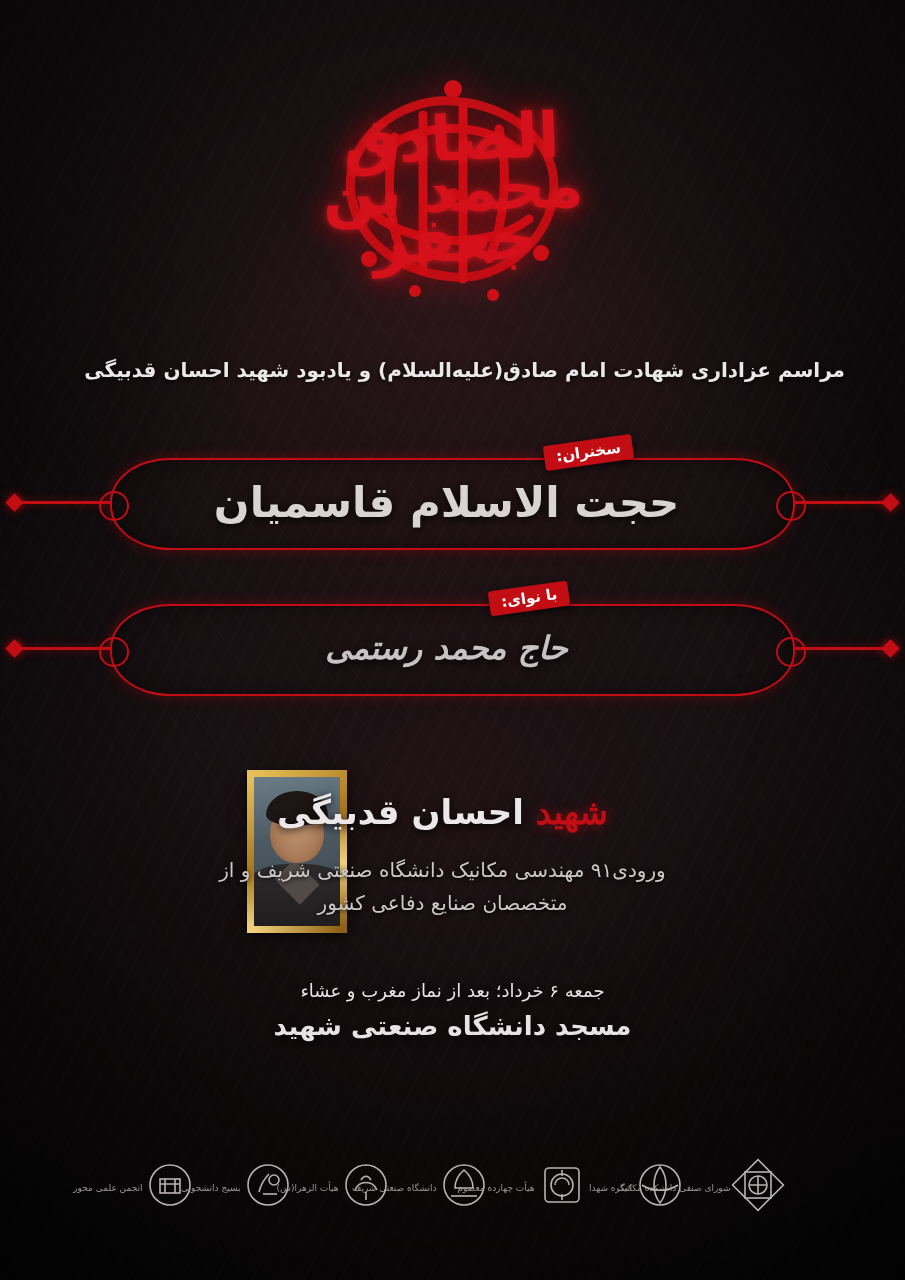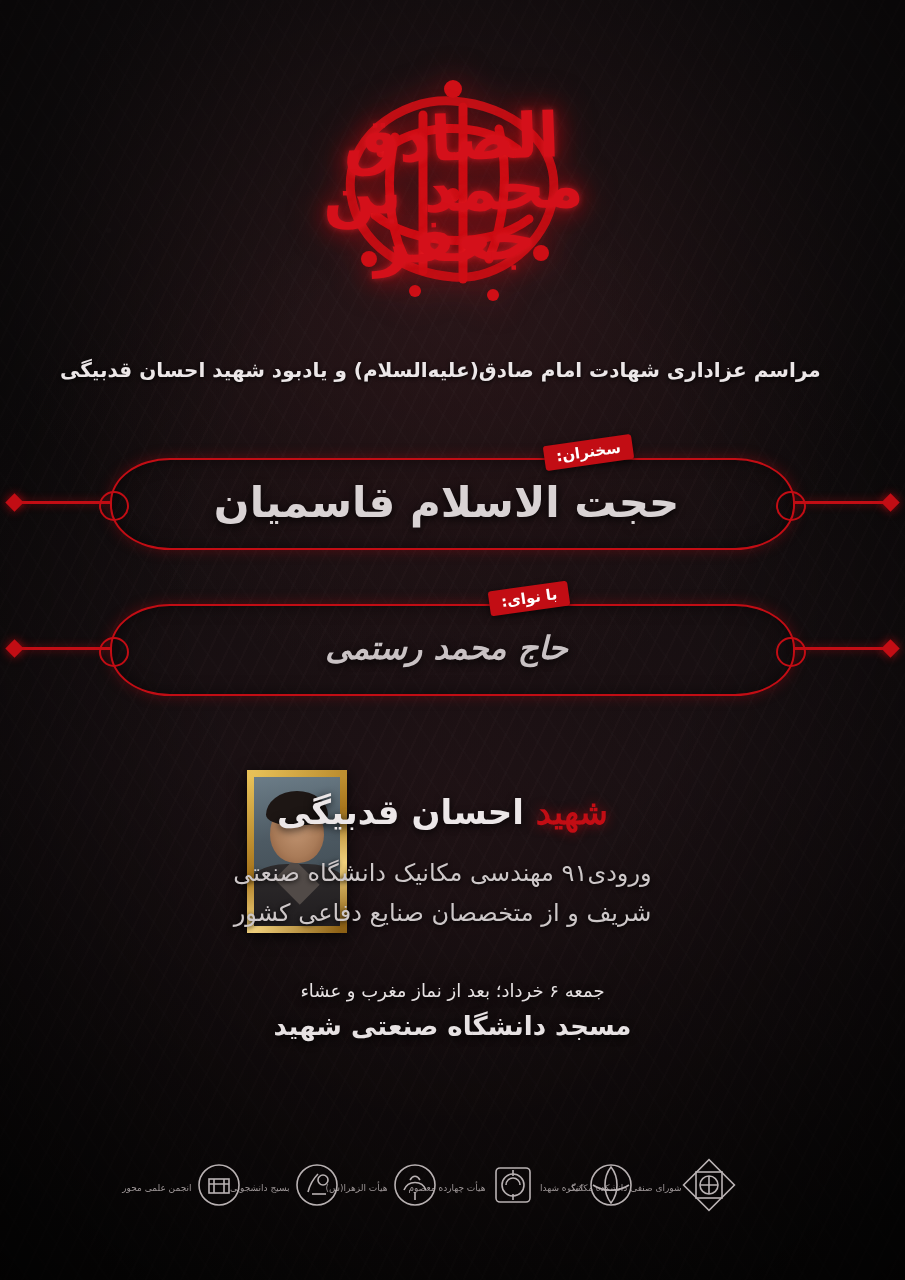--- a/index.html
+++ b/index.html
@@ -83,21 +83,21 @@
       0 0 22px rgba(190,10,18,0.55);
     transform: rotate(-2deg);
   }
 
   
   .headline {
     position: absolute;
     top: 358px;
     left: 0;
     right: 0;
-    text-align: left;
+    text-align: right;
     color: #ece7e8;
     font-size: 20px;
     font-weight: 700;
     letter-spacing: 0px;
     padding: 0 60px;
     box-sizing: border-box;
     text-shadow: 0 1px 4px rgba(0,0,0,0.9);
   }
 
   
@@ -277,21 +277,21 @@
     font-family: Liberation Serif, serif;
   }
   .martyr-desc {
     position: absolute;
     top: 84px;
     right: 0;
     left: 0;
     padding-right: 220px;
     padding-left: 200px;
     text-align: center;
-    font-size: 24px;
+    font-size: 20px;
     line-height: 1.65;
     color: #cdc7c8;
     text-shadow: 0 1px 5px rgba(0,0,0,0.9);
   }
 
   
   .when-where {
     position: absolute;
     top: 968px;
     left: 0;
@@ -460,20 +460,32 @@
             <rect x="10" y="10" width="34" height="34" rx="4"></rect>
             <circle cx="27" cy="27" r="11"></circle>
             <path d="M20 27a7 7 0 0114 0"></path>
             <path d="M27 12v6M27 36v6"></path>
           </g>
         </svg>
       </div>
       <div class="sponsor-label">هیأت چهارده معصوم</div>
     </div>
 
+    <div class="sponsor">
+      <div class="sponsor-mark">
+        <svg viewBox="0 0 54 54" width="54" height="54" aria-hidden="true">
+          <g fill="none" stroke="#b9b2b3" stroke-width="1.6">
+            <circle cx="27" cy="27" r="20"></circle>
+            <path d="M27 12c-6 5-9 12-9 18h18c0-6-3-13-9-18z"></path>
+            <path d="M14 38h26"></path>
+          </g>
+        </svg>
+      </div>
+      <div class="sponsor-label">دانشگاه صنعتی شریف</div>
+    </div>
 
     <div class="sponsor">
       <div class="sponsor-mark">
         <svg viewBox="0 0 54 54" width="54" height="54" aria-hidden="true">
           <g fill="none" stroke="#b9b2b3" stroke-width="1.6">
             <circle cx="27" cy="27" r="20"></circle>
             <path d="M16 32c4-10 18-10 22 0"></path>
             <path d="M22 22c3-5 7-5 10 0"></path>
             <path d="M27 34v8"></path>
           </g>

